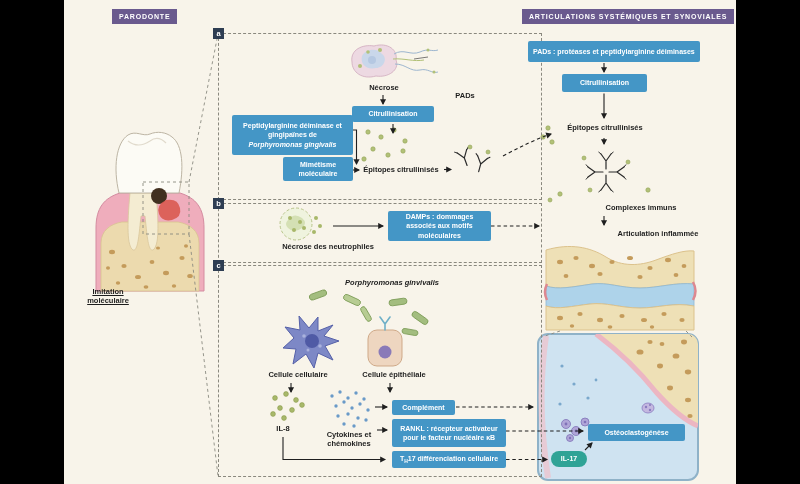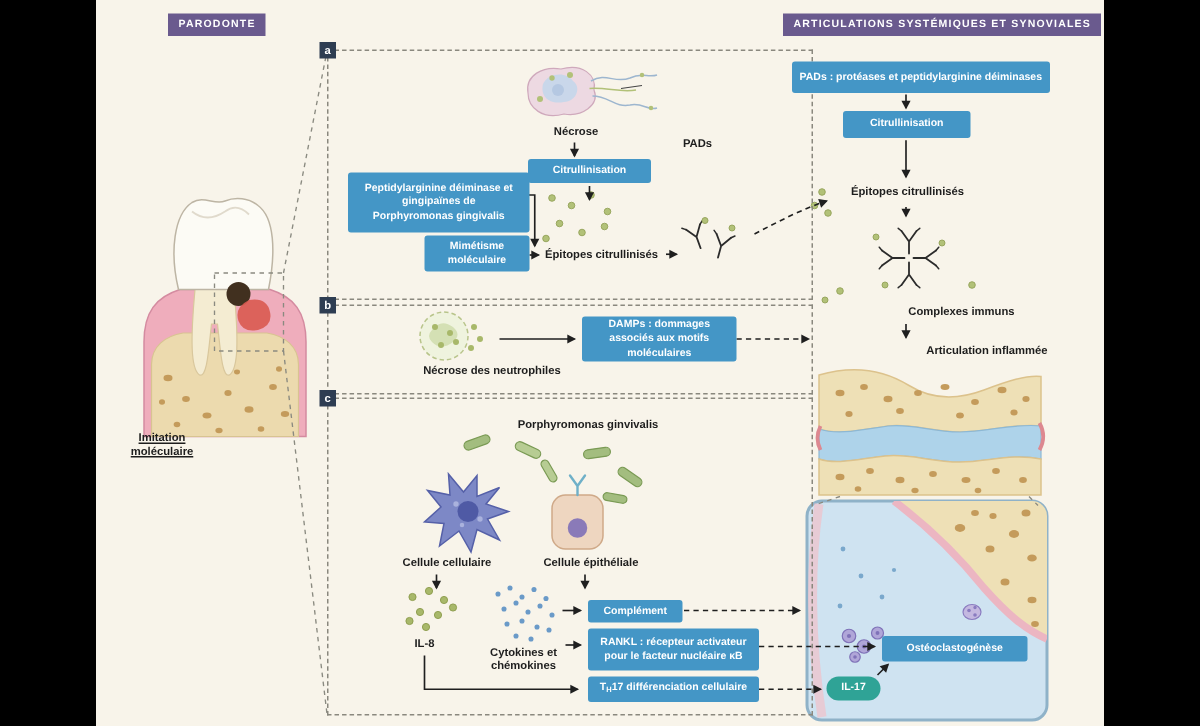--- a/index.html
+++ b/index.html
@@ -11,21 +11,21 @@
   .bluebox{position:absolute;background:#4496c6;color:#fff;font-weight:bold;font-size:7px;line-height:1.32;
            display:flex;align-items:center;justify-content:center;text-align:center;border-radius:2px;
            padding:2px 3px;box-sizing:border-box;}
   .badge{position:absolute;background:#6a5a8e;color:#fff;font-size:7px;font-weight:bold;
          letter-spacing:.8px;padding:4px 7px;white-space:nowrap;}
   .panel{position:absolute;border:1px dashed #8a887e;box-sizing:border-box;}
   .ptag{position:absolute;width:11px;height:11px;background:#2e3d52;color:#fff;font-size:7.5px;
         font-weight:bold;line-height:11px;text-align:center;}
   .il17{position:absolute;background:#2fa396;color:#fff;border-radius:9px;font-size:7px;
         font-weight:bold;text-align:center;line-height:16px;}
-  .it{}
+  .it{font-style:italic;}
   .sub{font-size:5px;vertical-align:-1.5px;}
   .nw{white-space:nowrap;}
   .blk{display:block;}
   svg{position:absolute;left:0;top:0;}
 </style>
 </head>
 <body>
 
 <div class="stage">
   <div class="abs" style="left:0;top:0;width:64px;height:484px;background:#000;"></div>

